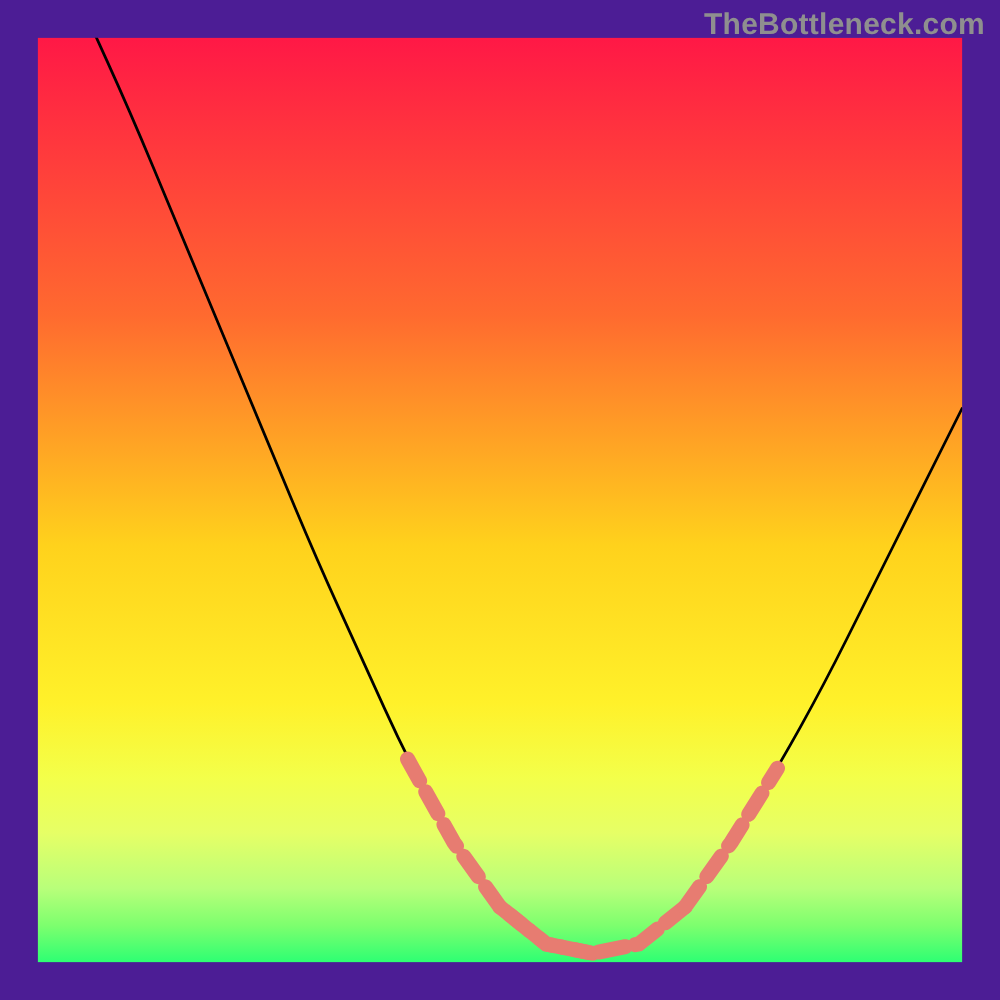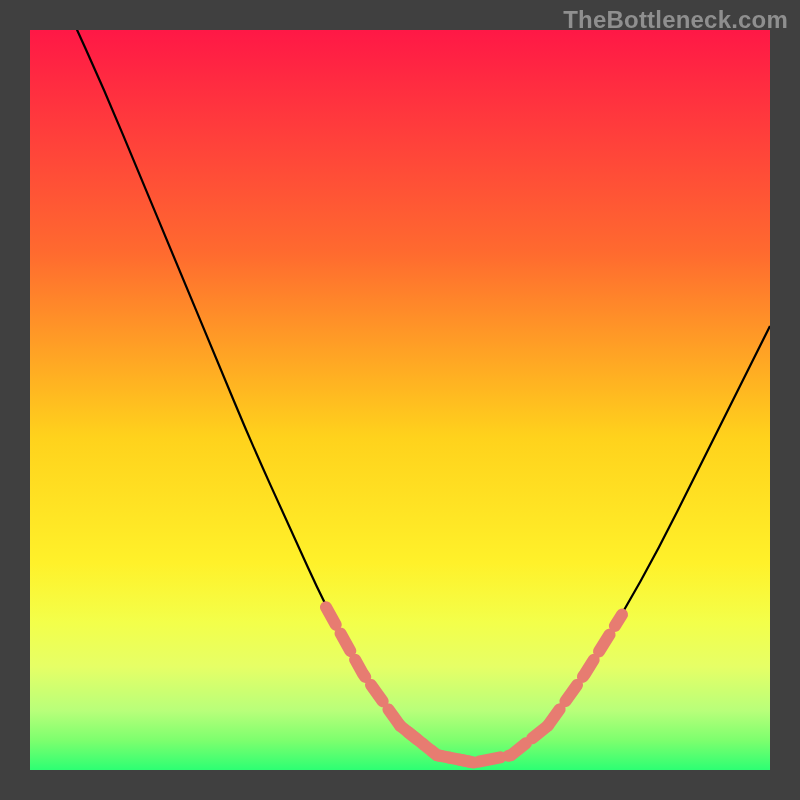--- a/index.html
+++ b/index.html
@@ -9,21 +9,21 @@
     height: 800px;
     background: #000;
     overflow: hidden;
   }
   .frame {
     position: absolute;
     left: 0;
     top: 0;
     width: 800px;
     height: 800px;
-    background: #404040;
+    background: #4c1d95;
   }
   .plot {
     position: absolute;
     left: 30px;
     top: 30px;
     width: 740px;
     height: 740px;
     overflow: hidden;
   }
   .gradient {

